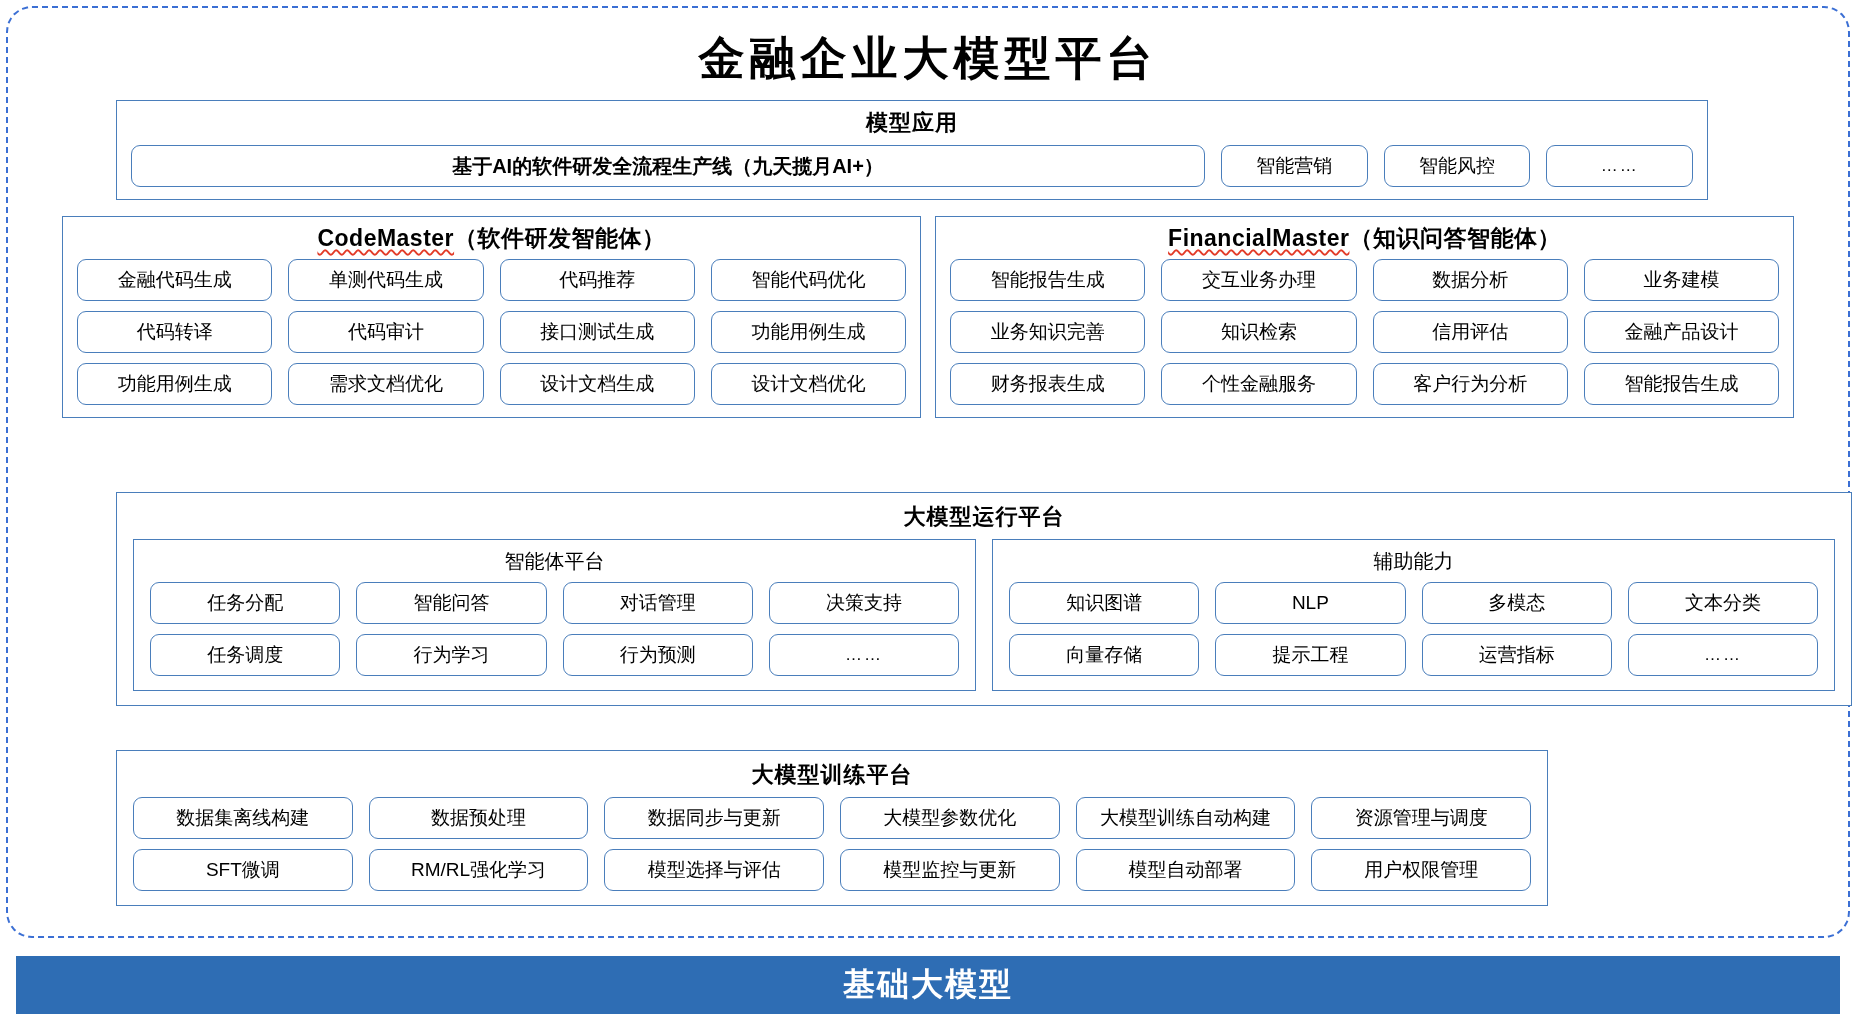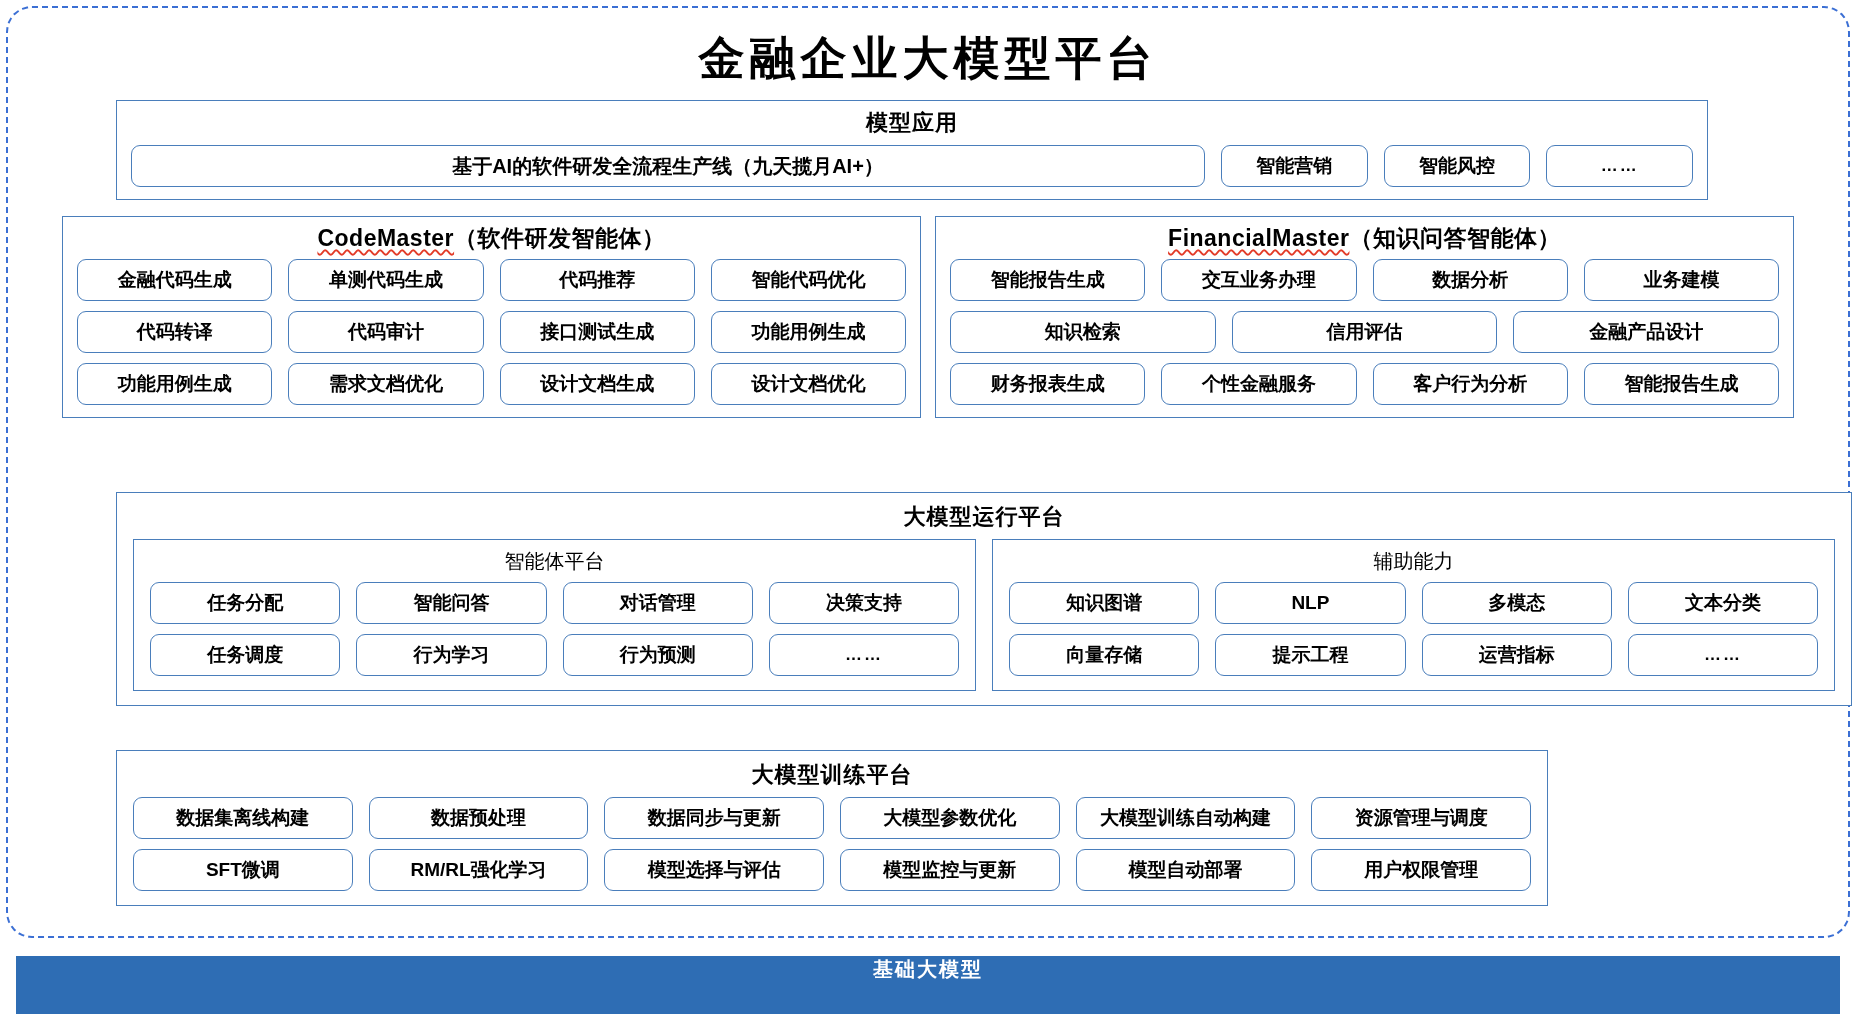--- a/index.html
+++ b/index.html
@@ -78,21 +78,20 @@
     border: 1.4px solid #4a7ebb;
     border-radius: 9px;
     background: #ffffff;
     height: 42px;
     line-height: 40px;
     text-align: center;
     font-size: 19px;
     color: #000;
     white-space: nowrap;
     overflow: hidden;
-    font-weight: bold;
   }
   .pill.bold {
     font-weight: 700;
     font-size: 20px;
   }
   .pill.dots {
     letter-spacing: 2px;
     font-size: 17px;
   }
 
@@ -192,25 +191,25 @@
 
   
   .base-bar {
     position: absolute;
     left: 16px;
     top: 956px;
     width: 1824px;
     height: 58px;
     background: #2e6db4;
     color: #ffffff;
-    font-size: 20px;
+    font-size: 32px;
     font-weight: 700;
     letter-spacing: 2px;
     display: flex;
-    align-items: flex-start;
+    align-items: center;
     justify-content: center;
   }
 </style>
 </head>
 <body>
 
 <div class="page">
 
   <div class="outer-frame">
 
@@ -252,20 +251,21 @@
 
       <div class="agent-card">
         <div class="agent-title"><span class="spell">FinancialMaster</span><span>（知识问答智能体）</span></div>
         <div class="row">
           <div class="pill">智能报告生成</div>
           <div class="pill">交互业务办理</div>
           <div class="pill">数据分析</div>
           <div class="pill">业务建模</div>
         </div>
         <div class="row">
+          <div class="pill">业务知识完善</div>
           <div class="pill">知识检索</div>
           <div class="pill">信用评估</div>
           <div class="pill">金融产品设计</div>
         </div>
         <div class="row">
           <div class="pill">财务报表生成</div>
           <div class="pill">个性金融服务</div>
           <div class="pill">客户行为分析</div>
           <div class="pill">智能报告生成</div>
         </div>

